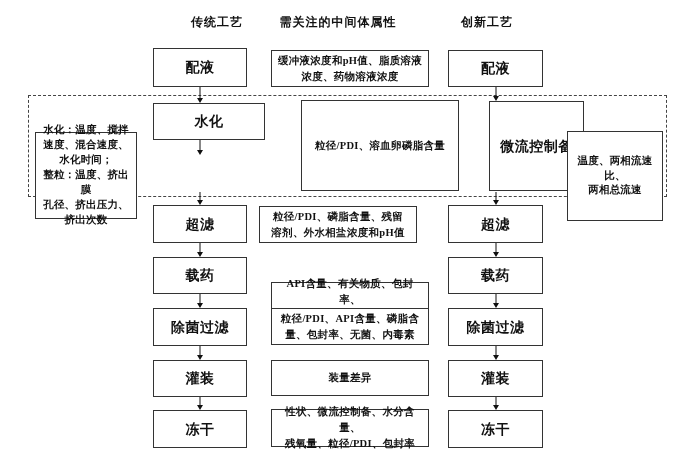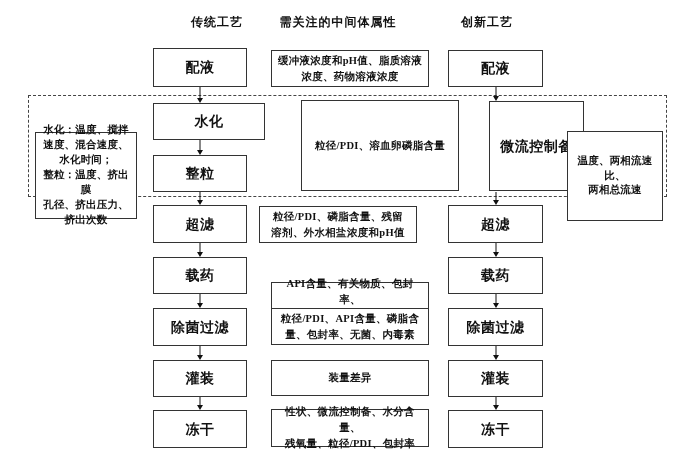--- a/index.html
+++ b/index.html
@@ -88,21 +88,20 @@
 <div class="stage">
 
   <div class="col-header" style="left:167px; top:14px; width:100px;">传统工艺</div>
   <div class="col-header" style="left:258px; top:14px; width:160px;">需关注的中间体属性</div>
   <div class="col-header" style="left:437px; top:14px; width:100px;">创新工艺</div>
 
   <div class="dashed-region" style="left:28px; top:95px; width:639px; height:102px;"></div>
 
   <div class="box" style="left:153px; top:48px; width:94px; height:39px;">配液</div>
   <div class="box" style="left:153px; top:103px; width:112px; height:37px;text-align:center;">水化</div>
-  <div class="box" style="left:153px; top:155px; width:94px; height:37px;">整粒</div>
   <div class="box" style="left:153px; top:205px; width:94px; height:38px;">超滤</div>
   <div class="box" style="left:153px; top:257px; width:94px; height:37px;">载药</div>
   <div class="box" style="left:153px; top:308px; width:94px; height:38px;">除菌过滤</div>
   <div class="box" style="left:153px; top:360px; width:94px; height:37px;">灌装</div>
   <div class="box" style="left:153px; top:410px; width:94px; height:38px;">冻干</div>
 
   <div class="arrow" style="left:195px; top:87px;  height:16px;"></div>
   <div class="arrow" style="left:195px; top:140px; height:15px;"></div>
   <div class="arrow" style="left:195px; top:192px; height:13px;"></div>
   <div class="arrow" style="left:195px; top:243px; height:14px;"></div>

